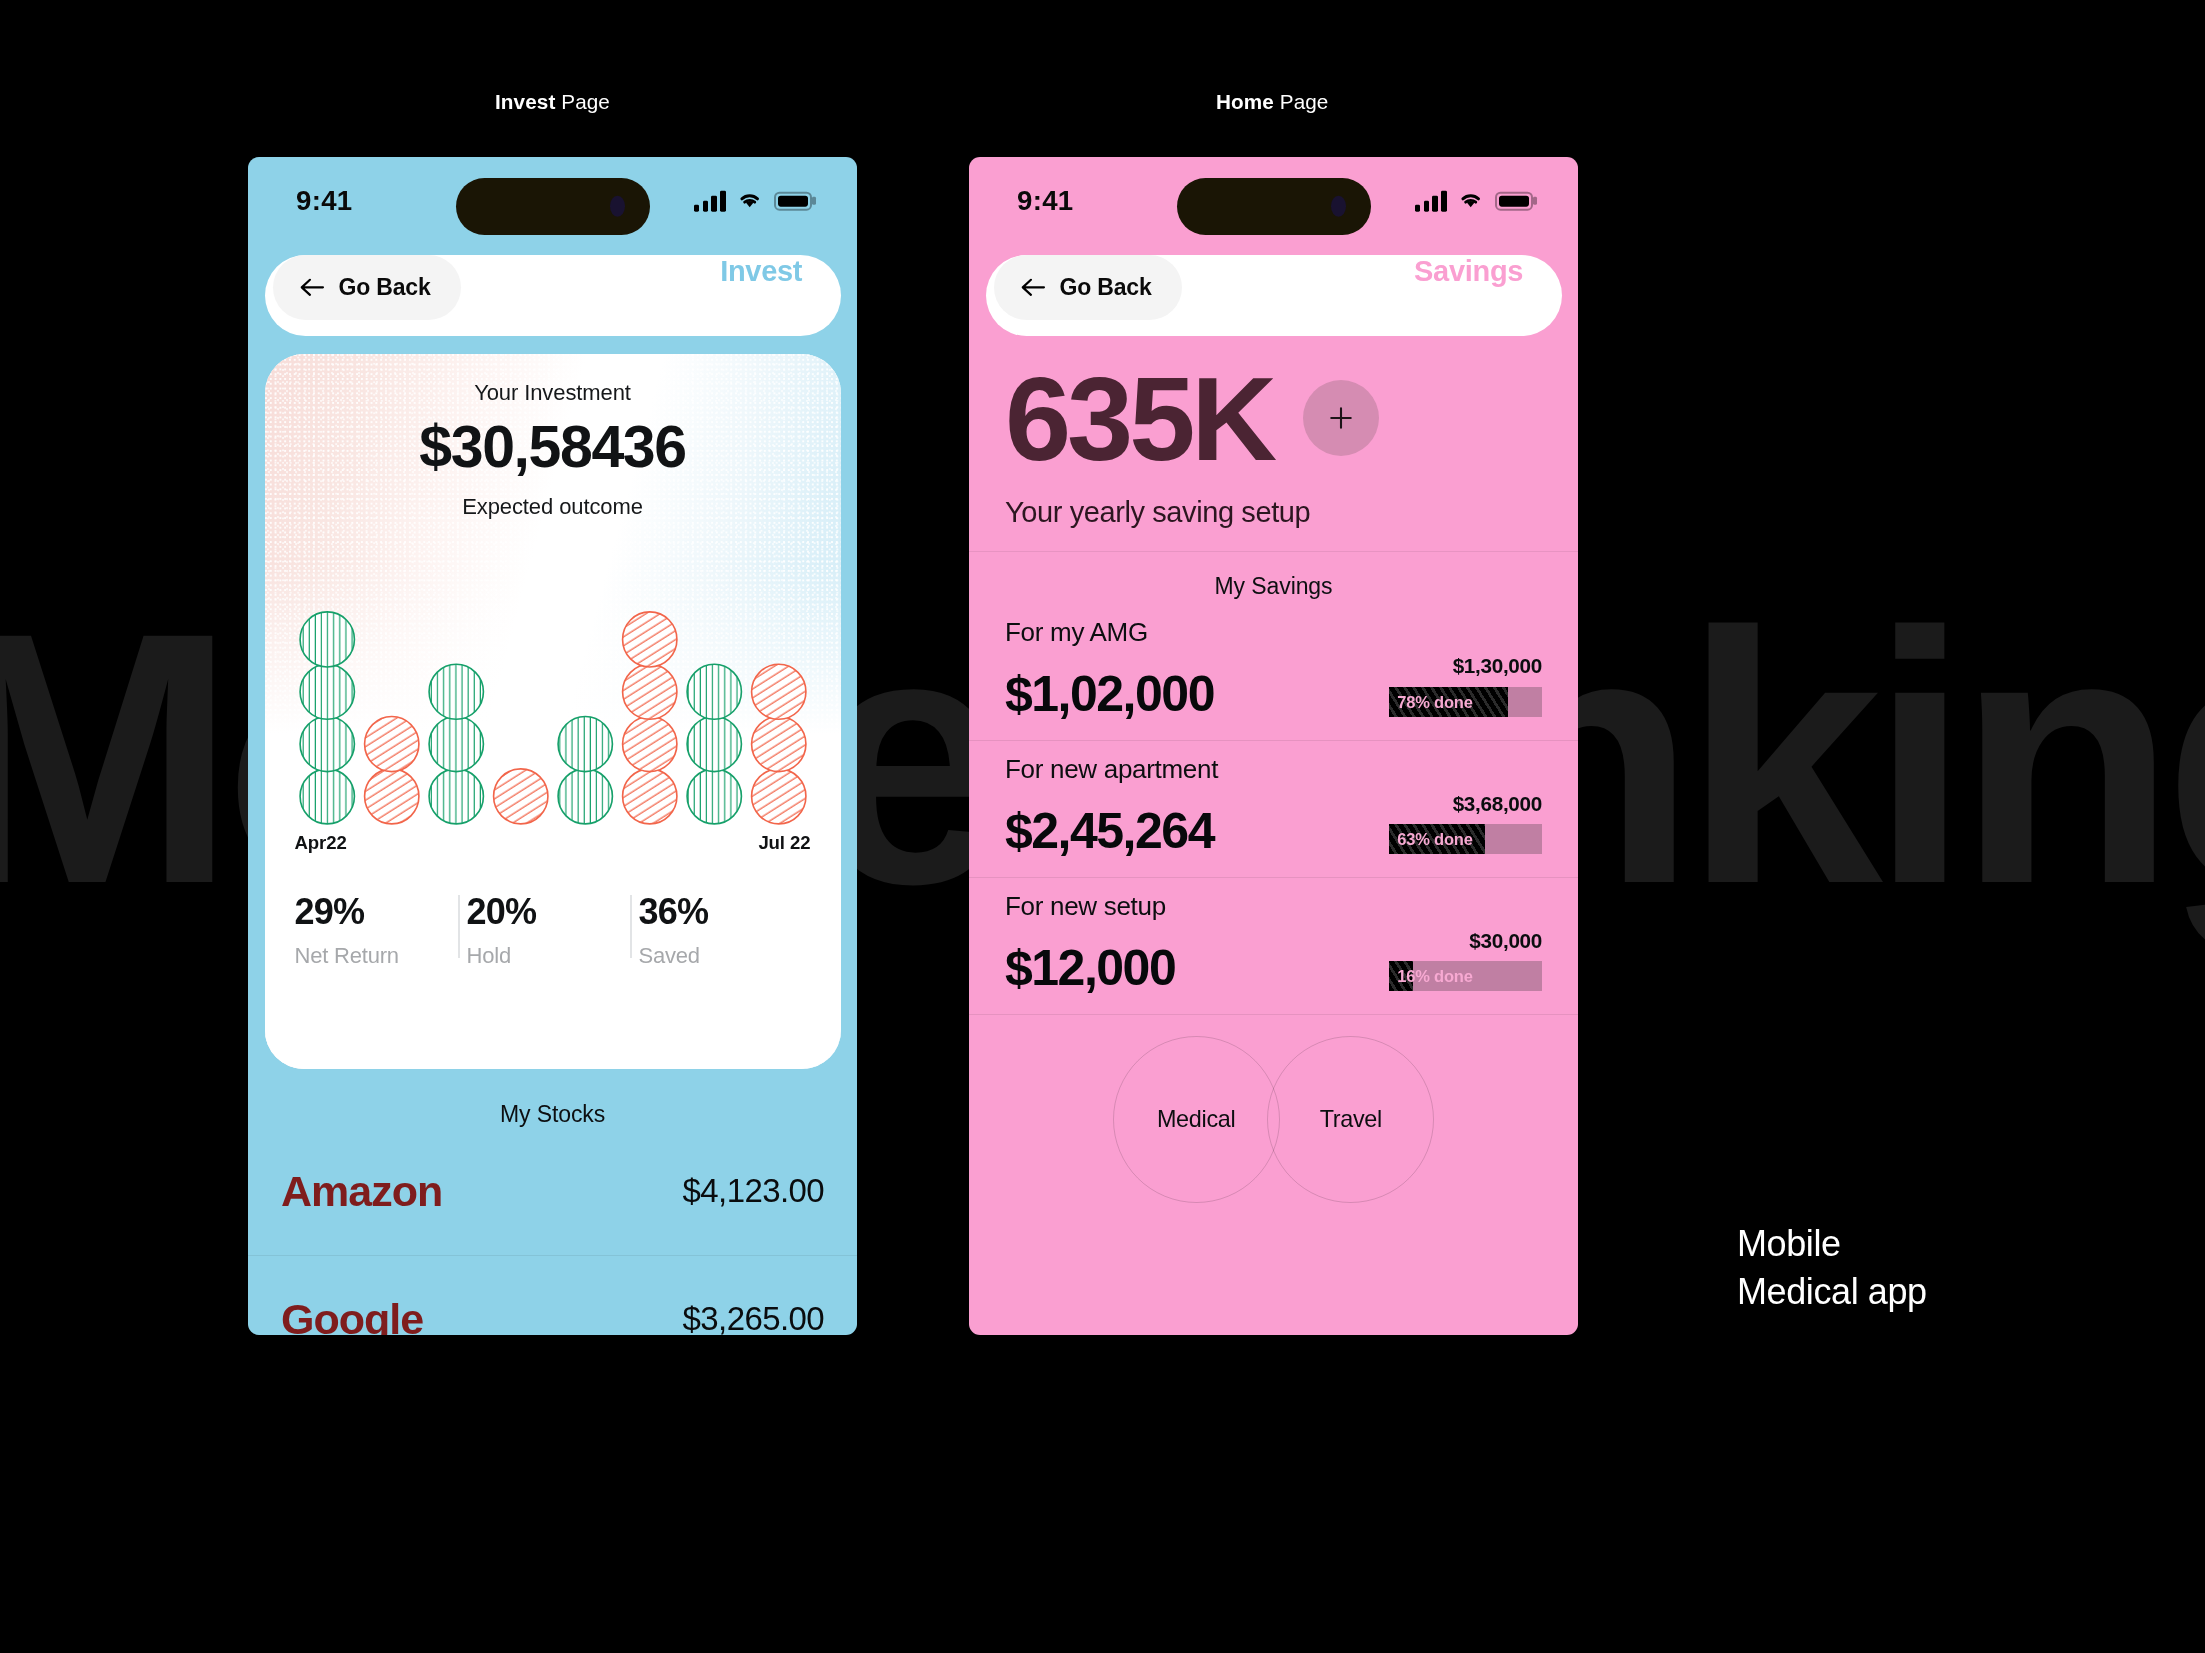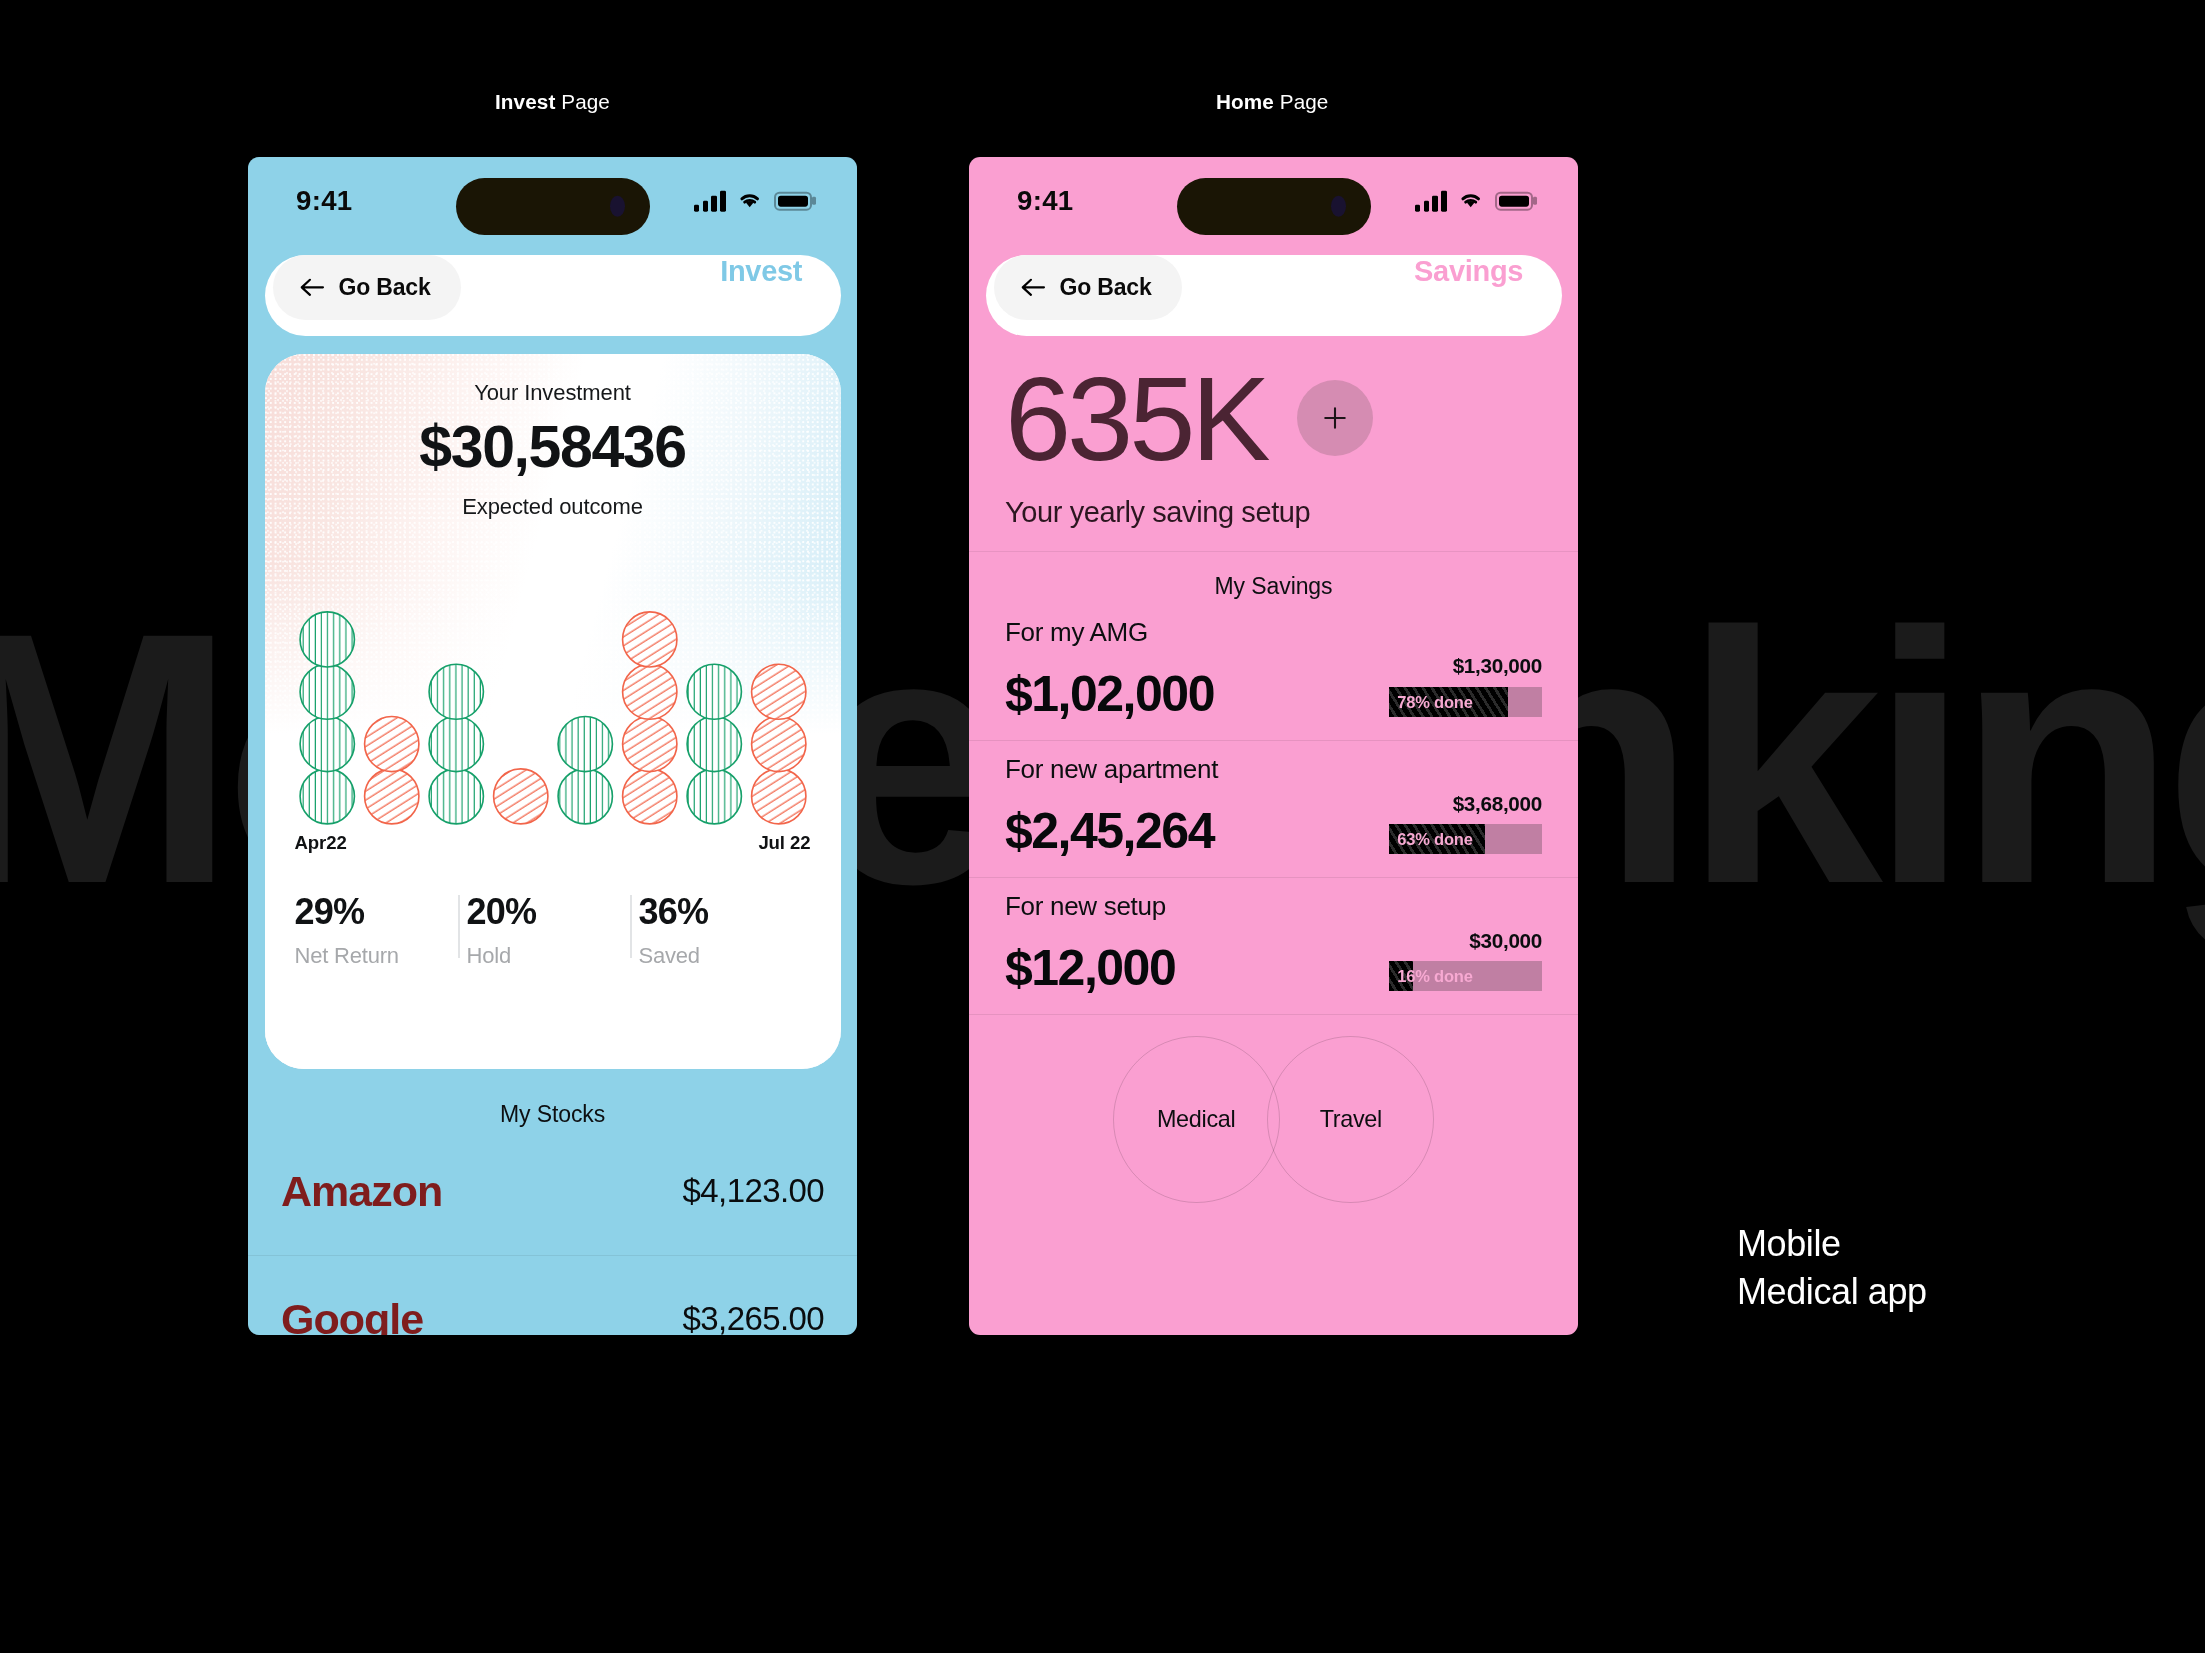--- a/index.html
+++ b/index.html
@@ -287,21 +287,21 @@
   }
 
   
   .savings-hero {
     padding: 23.4px 36px 0 36px;
     position: relative;
   }
   .hero-row { display: flex; align-items: center; gap: 30px; }
   .hero-number {
     font-size: 119px;
-    font-weight: 400;
+    font-weight: 700;
     color: #4b2433;
     letter-spacing: -4.1px;
     line-height: 1;
   }
   .plus-btn {
     width: 76px; height: 76px;
     border-radius: 50%;
     background: #d58cb2;
     display: flex; align-items: center; justify-content: center;
     cursor: pointer;

